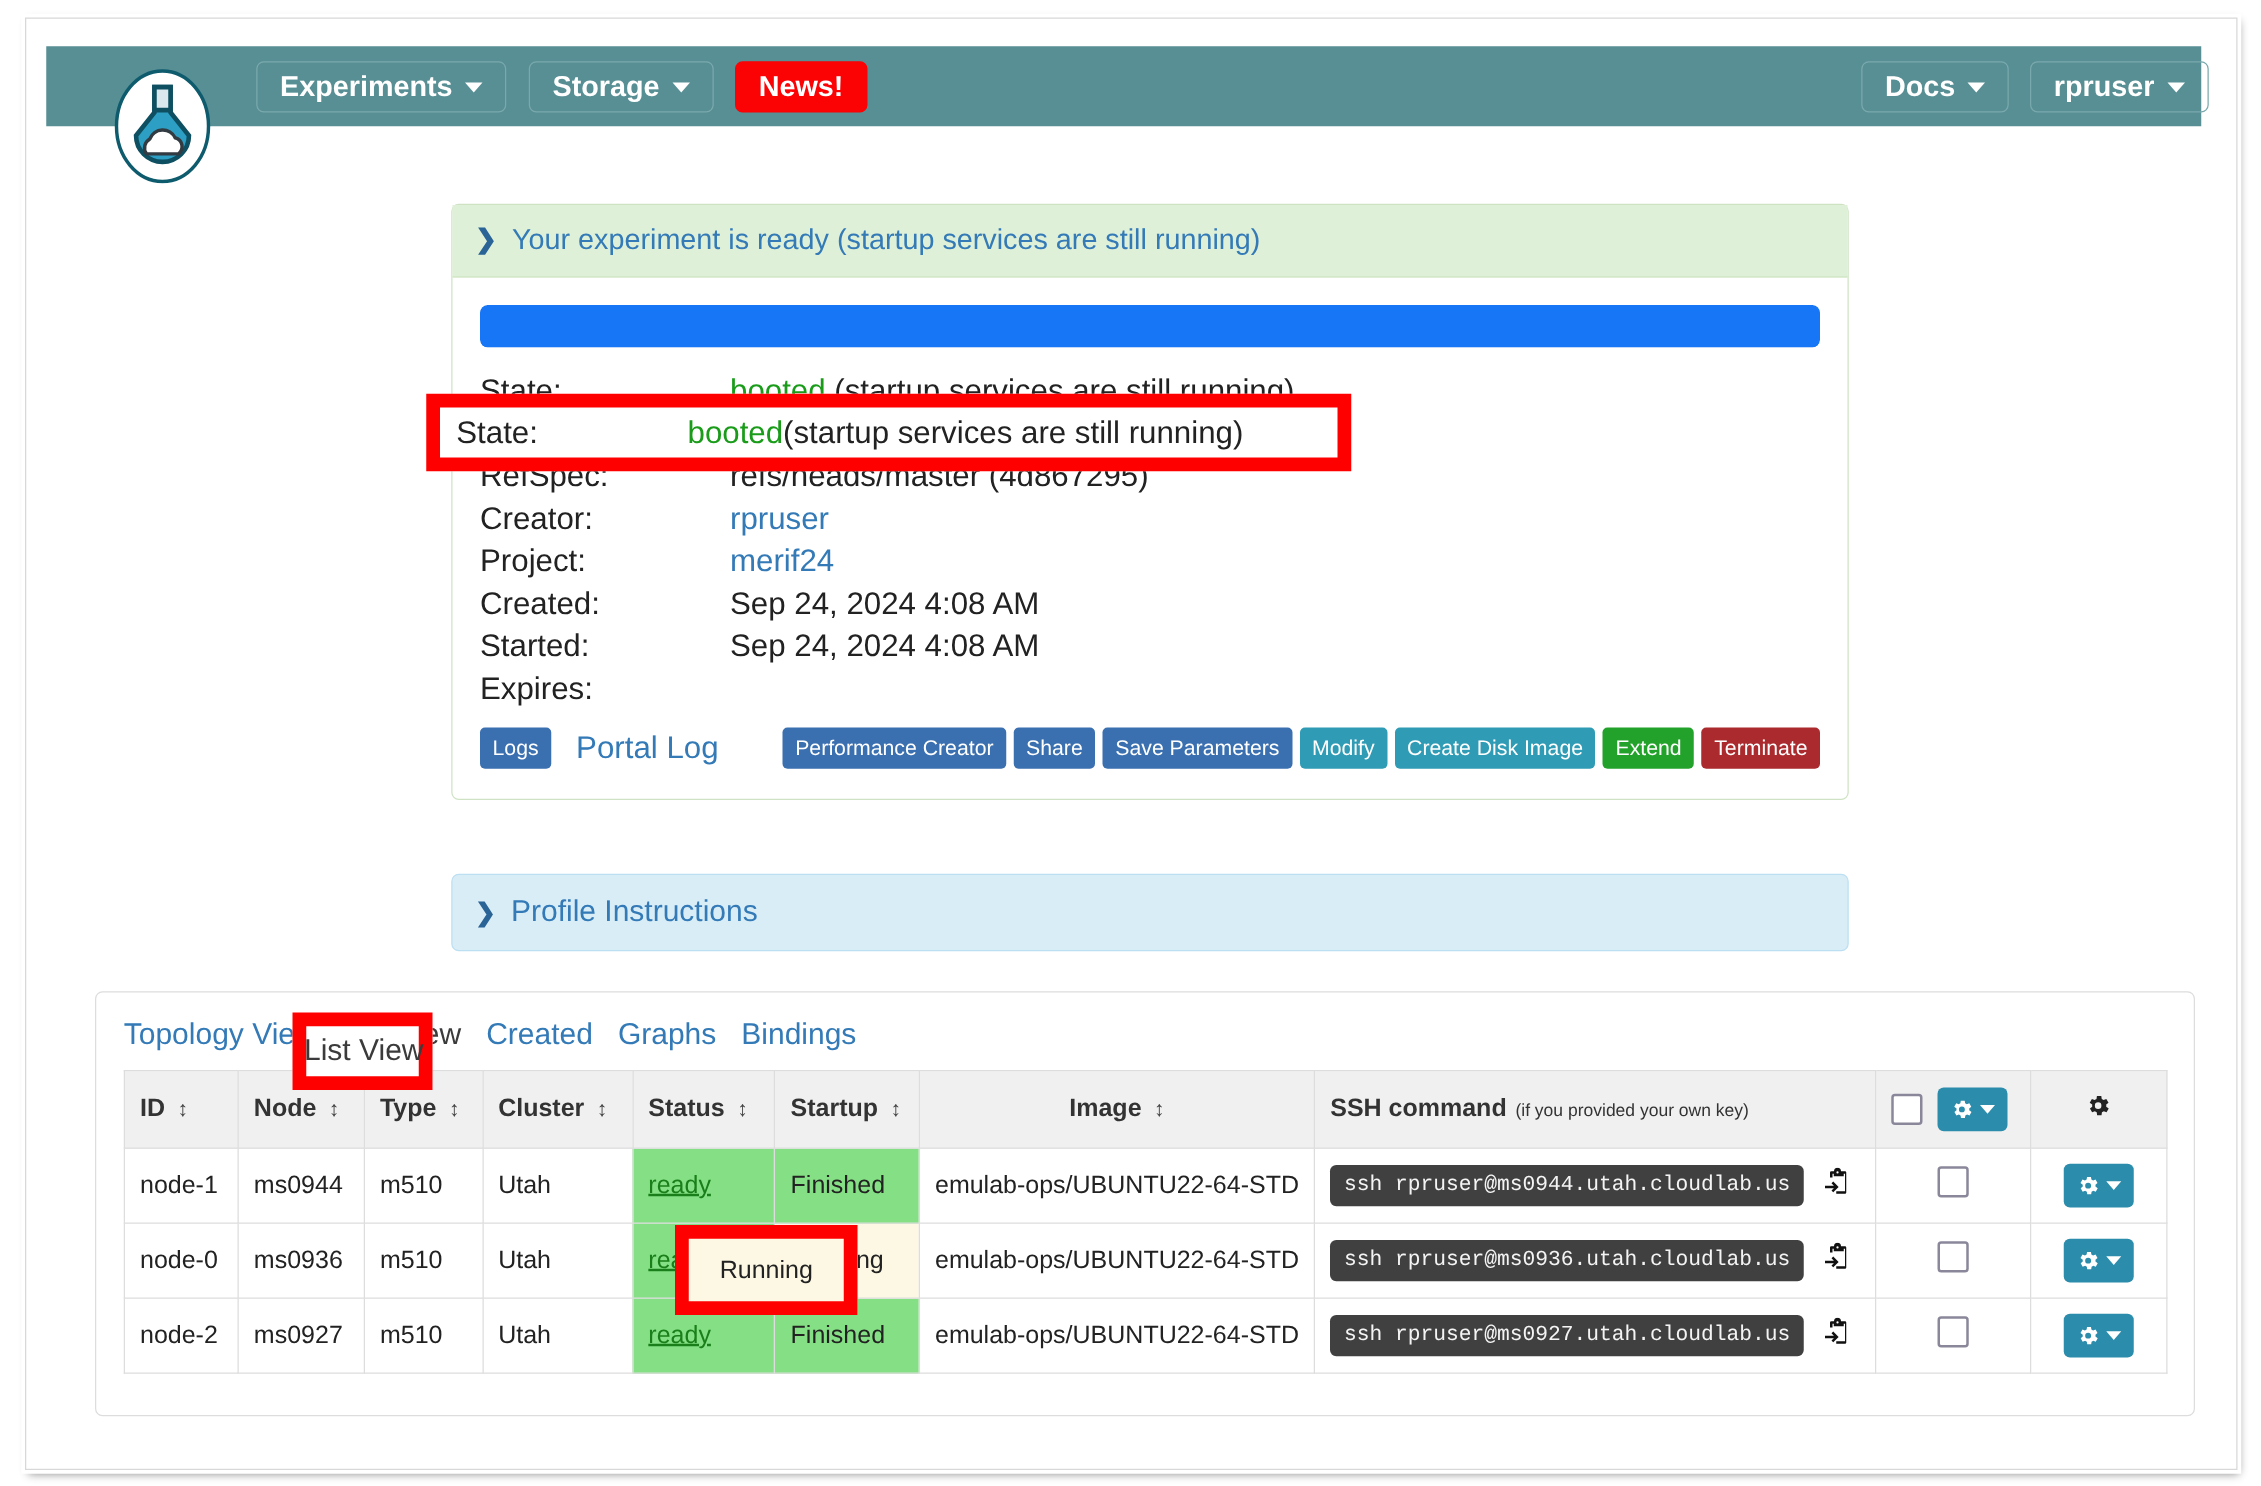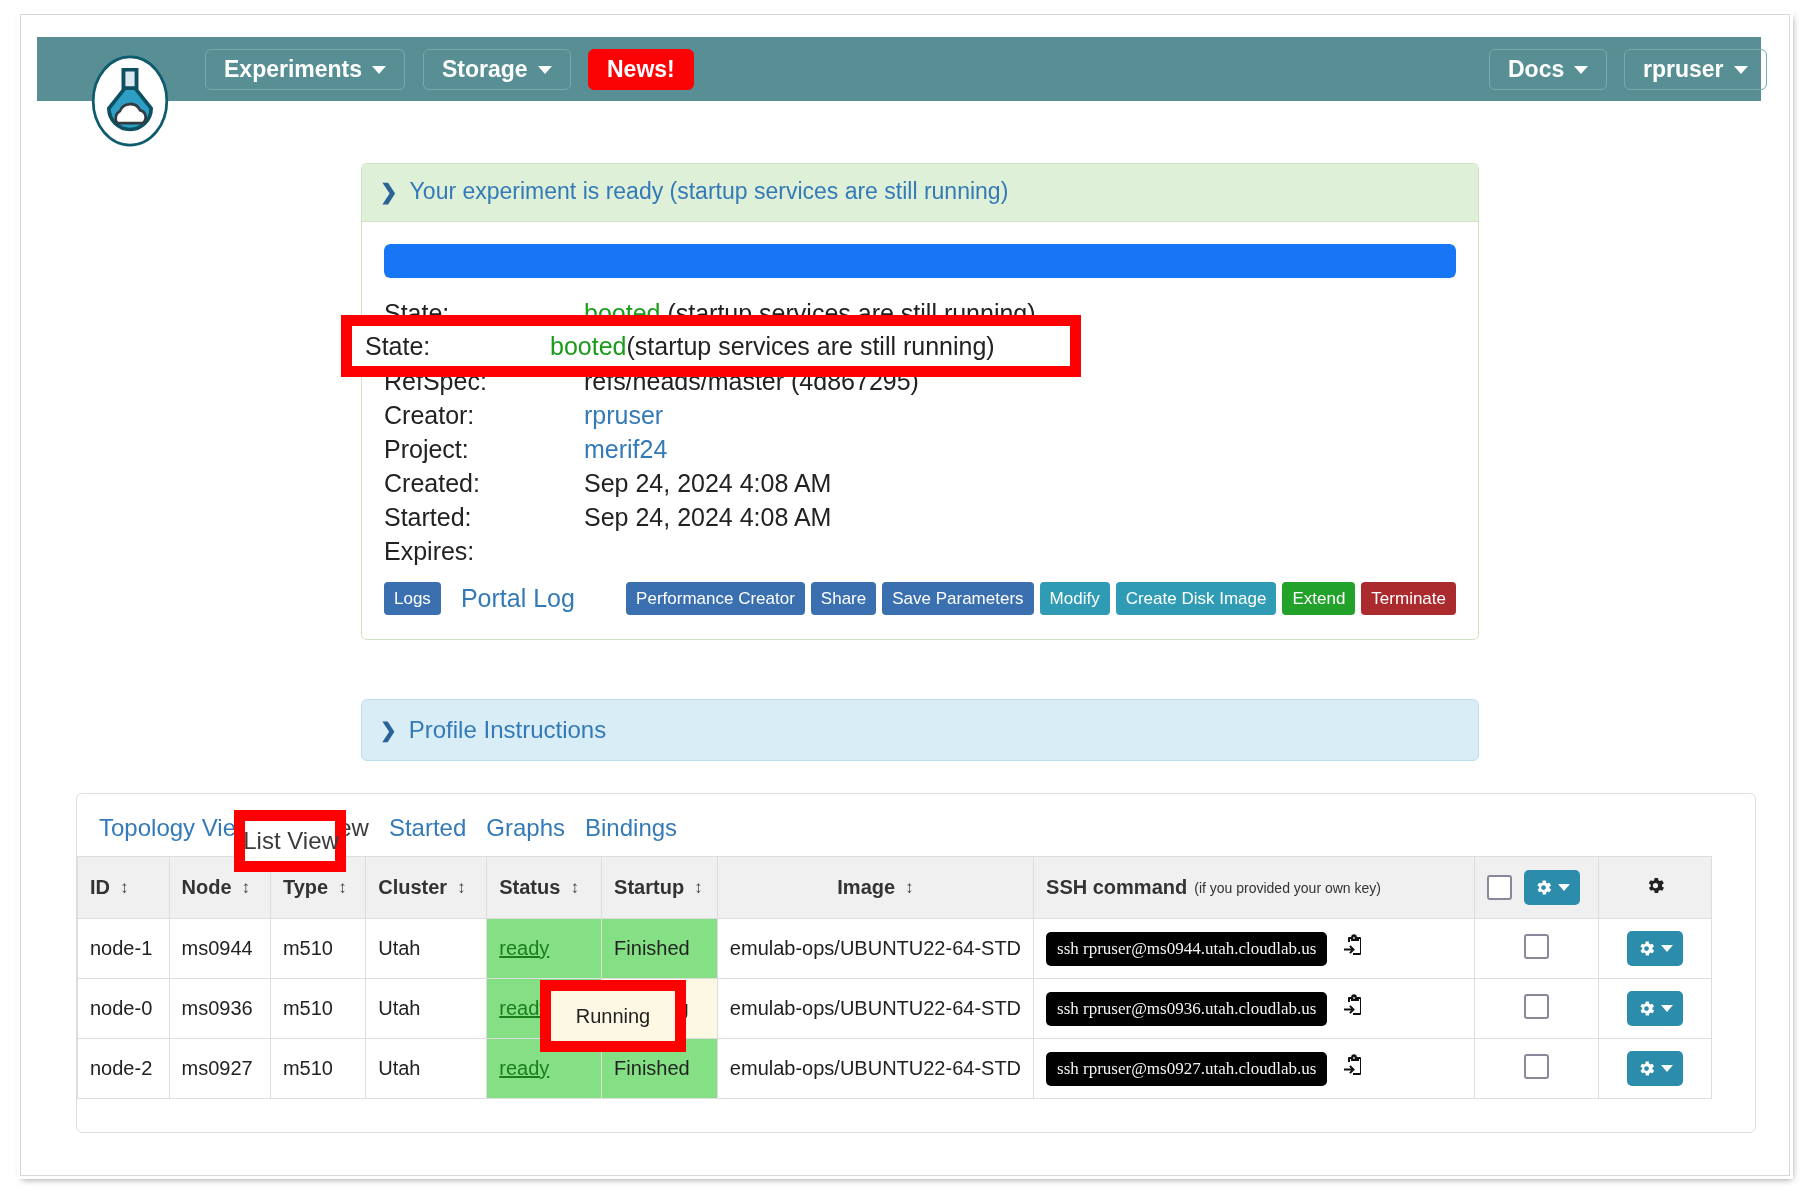--- a/index.html
+++ b/index.html
@@ -181,20 +181,21 @@
     padding: 20px 0 14px 22px;
     font-size: 24px;
   }
   .tab { color: #337ab7; cursor: pointer; white-space: nowrap; }
   .tab.active { color: #3b3b3b; }
 
   
   table#nodes-table {
     border-collapse: collapse;
     width: 1635px;
+    margin-left: 22px;
     font-size: 20px;
   }
   #nodes-table th {
     background: #f0f0f0;
     border: 1px solid #dddddd;
     font-size: 20px;
     font-weight: bold;
     color: #333333;
     text-align: left;
     padding: 13px 12px;
@@ -218,23 +219,23 @@
   .status-cell { background: #85e085; }
   .startup-cell { background: #85e085; }
   .startup-running { background: #fcf8e3; }
   .ready-link {
     color: #1a7f1a;
     text-decoration: underline;
     cursor: pointer;
   }
   .ssh-pill {
     display: inline-block;
-    background: #000000;
+    background: #404040;
     color: #f4f4f4;
-    font-family: Liberation Serif, serif;
+    font-family: Liberation Mono, monospace;
     font-size: 17px;
     padding: 7px 11px;
     border-radius: 5px;
     letter-spacing: 0px;
   }
   .ssh-cell { display: flex; align-items: center; gap: 16px; }
   .paste-ico { cursor: pointer; }
   .chk {
     width: 25px; height: 25px;
     border: 2px solid #8a879a;
@@ -391,21 +392,21 @@
 
   <div id="profile-instr">
     <span class="chev-right">❯</span>
     <span>Profile Instructions</span>
   </div>
 
   <div id="nodes-card">
     <div id="tabs">
       <span class="tab">Topology View</span>
       <span class="tab active">List View</span>
-      <span class="tab">Started</span>
+      <span class="tab">Created</span>
       <span class="tab">Graphs</span>
       <span class="tab">Bindings</span>
     </div>
 
     <table id="nodes-table">
       <thead>
         <tr>
           <th style="width:92px">
             <span class="th-inner">
               <span>ID</span>

